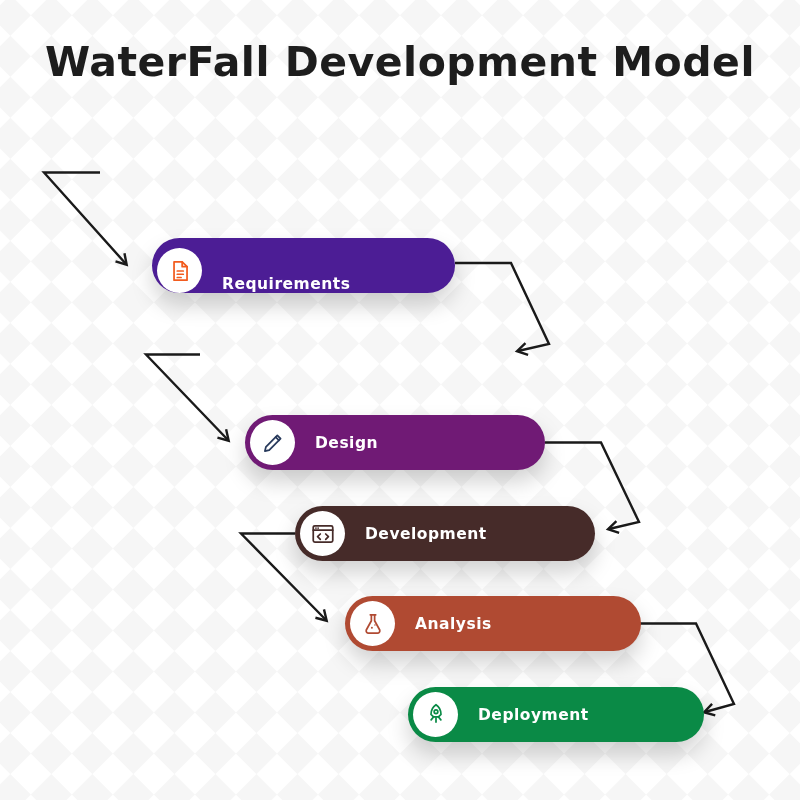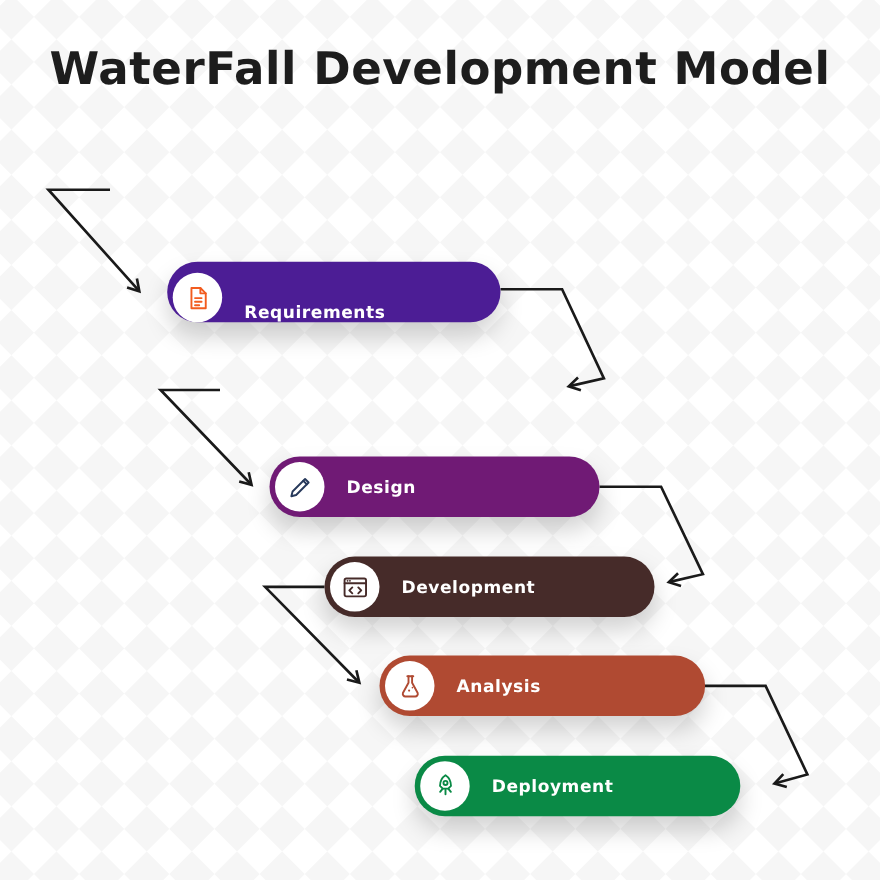--- a/index.html
+++ b/index.html
@@ -143,21 +143,21 @@
       <svg width="26" height="26" viewBox="0 0 24 24">
         <path d="M9.5 3.5 h5"></path>
         <path d="M10.5 3.5 v5.5 L5.8 17.5 a2.3 2.3 0 0 0 2.1 3 h8.2 a2.3 2.3 0 0 0 2.1 -3 L13.5 9 V3.5"></path>
         <circle cx="11" cy="15.5" r="0.9" fill="currentColor" stroke="none"></circle>
         <circle cx="13.8" cy="13" r="0.7" fill="currentColor" stroke="none"></circle>
       </svg>
     </span>
     <span class="stage-label">Analysis</span>
   </div>
 
-  <div class="stage" style="left: 377px; top: 687px; width: 296px; background: rgb(10, 138, 70);">
+  <div class="stage" style="left: 408px; top: 687px; width: 296px; background: rgb(10, 138, 70);">
     <span class="icon-circle" style="color: rgb(10, 138, 70);">
       <svg width="26" height="26" viewBox="0 0 24 24">
         <path d="M12 2.5 c2.8 1.8 4.6 5.2 4.6 9 l-2.3 2.3 h-4.6 L7.4 11.5 c0 -3.8 1.8 -7.2 4.6 -9 z"></path>
         <circle cx="12" cy="9" r="1.7"></circle>
         <path d="M9.7 13.8 l-2.2 2.7 M14.3 13.8 l2.2 2.7 M12 14.5 v4"></path>
       </svg>
     </span>
     <span class="stage-label">Deployment</span>
   </div>
 

